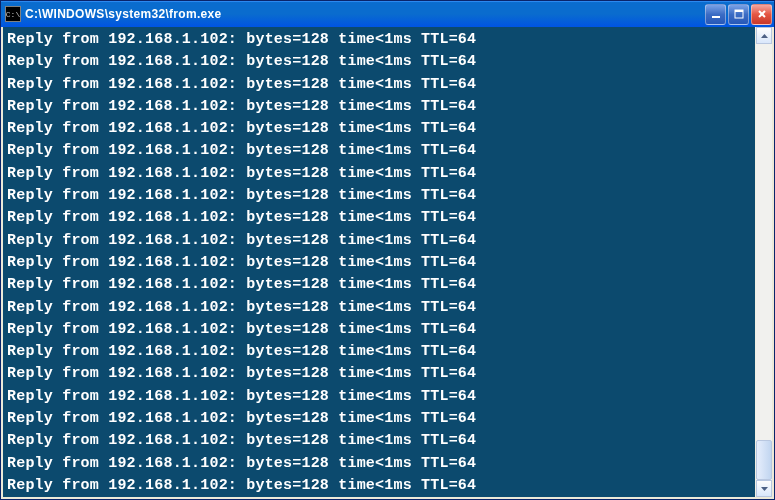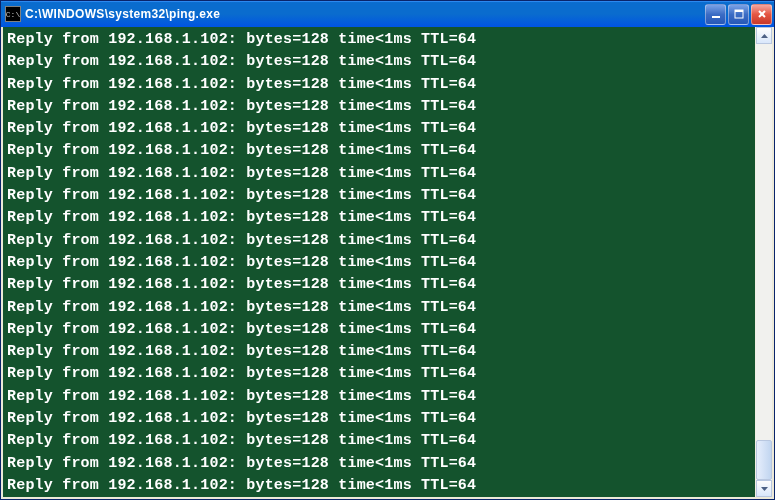--- a/index.html
+++ b/index.html
@@ -68,21 +68,21 @@
     .client-area {
       flex: 1;
       display: flex;
       background: #ece9d8;
       border: 2px solid #ece9d8;
       border-top: none;
       overflow: hidden;
     }
     .console {
       flex: 1;
-      background: #14532d;
+      background: #0c4a6e;
       color: #ffffff;
       font-family: 'Courier New', 'Lucida Console', monospace;
       font-size: 15px;
       line-height: 22.3px;
       padding: 2px 0 0 4px;
       overflow: hidden;
       white-space: pre;
       font-weight: bold;
       letter-spacing: 0.2px;
     }
@@ -118,21 +118,21 @@
       border-radius: 2px;
     }
     .line { display: block; }
   </style>
 </head>
 <body>
 
 <div class="window">
   <div class="titlebar">
     <div class="titlebar-icon">C:\</div>
-    <div class="title-text">C:\WINDOWS\system32\ping.exe</div>
+    <div class="title-text">C:\WINDOWS\system32\from.exe</div>
     <div class="window-controls">
       <div class="win-btn">
         <svg width="10" height="10">
             <rect x="1" y="7" width="8" height="2" fill="white"></rect>
           </svg>
       </div>
       <div class="win-btn">
         <svg width="10" height="10">
             <rect x="1" y="1" width="8" height="8" fill="none" stroke="white" stroke-width="1"></rect>
             <rect x="1" y="1" width="8" height="2" fill="white"></rect>

